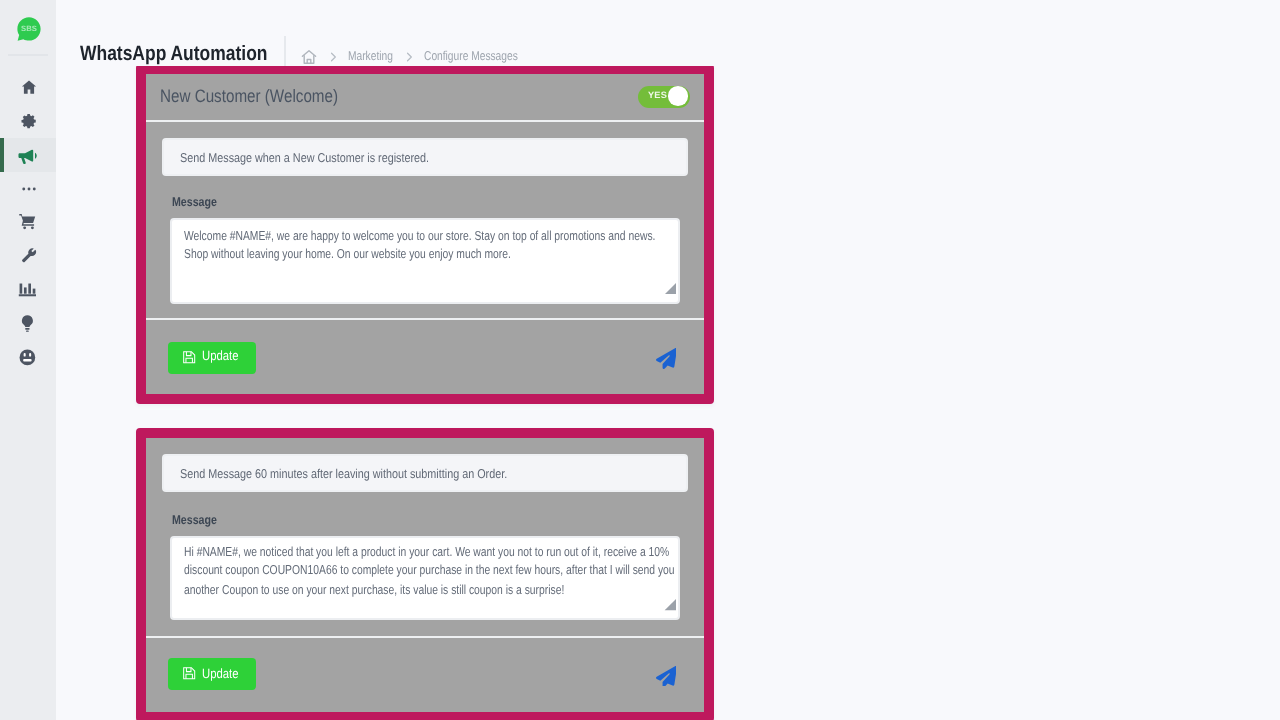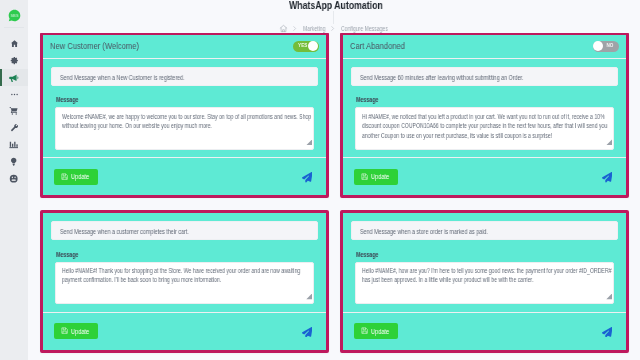--- a/index.html
+++ b/index.html
@@ -35,23 +35,22 @@
     background:#356b4d;
   }
   .side-item.active .si-ico { color:#1e8255; }
   #side-list { position:absolute; left:0; top:35.4px; width:28px; }
   .side-item.si-dots { height:16px; }
 
   
   #topbar {
     position:absolute; left:28px; top:0; right:10px; height:33px;
     background:#f8f9fc;
-    display:flex; align-items:center;
+    display:flex; align-items:flex-end;
     z-index:2;
-    flex-direction:column;
   }
   #app-title {
     margin-left:12px; width:93px; white-space:nowrap;
     font-size:10.4px; font-weight:bold; color:#1e242c;
     transform:scaleX(0.84) translateZ(0); transform-origin:left center; will-change:transform;
   }
   #bc-sep { width:1px; height:15px; background:#e6e9ed; margin-left:9px; }
   #breadcrumb { display:flex; align-items:center; margin-left:7px; }
   .bc-item { font-size:6.4px; color:#9ea5ae; transform:scaleX(0.80) translateZ(0); transform-origin:left center;
     display:inline-block; white-space:nowrap; will-change:transform; }
@@ -61,25 +60,26 @@
   .bc-home { color:#b0b6bd; display:flex; align-items:center; }
 
   
   #main {
     position:absolute; left:28px; top:28px; right:0; bottom:0;
     padding:4px 11px 0 12px;
   }
   #grid { display:flex; flex-wrap:wrap; gap:12px 11px; }
   .card {
     width:289px;
-    background:#5eead4;
-    border:3px solid #be185d;
+    background:#a3a3a3;
+    border:5px solid #be185d;
     border-radius:2px;
     box-shadow:0 1px 2px rgba(86,96,117,0.055);
     overflow:hidden;
+    margin-left:28px;
   }
   .card-head {
     height:23.5px; padding:0 7px;
     display:flex; align-items:center; justify-content:space-between;
     border-bottom:1px solid #eef0f2;
   }
   .card-title { font-size:9.0px; color:#4a5462; transform:scaleX(0.845) translateZ(0); transform-origin:left center;
     white-space:nowrap; will-change:transform; }
 
   
@@ -306,27 +306,20 @@
             <span class="narb">Update</span>
           </div>
           <div class="send-icon">
             <svg viewBox="0 0 512 512" width="10.5" height="10.5" fill="currentColor">
               <path d="M498.1 5.6c10.1 7 15.4 19.1 13.5 31.2l-64 416c-1.5 9.7-7.4 18.2-16 23s-18.9 5.4-28 1.6L284 427.7l-68.5 74.1c-8.9 9.7-22.9 12.9-35.2 8.1S160 493.2 160 480l0-83.6c0-4 1.5-7.8 4.2-10.8L331.8 202.8c5.8-6.3 5.6-16-.4-22s-15.7-6.4-22-.7L106 360.8 17.7 316.6C7.1 311.3 .3 300.7 0 288.9s5.9-22.8 16.1-28.7l448-256c10.7-6.1 23.9-5.5 34 1.4z"></path>
             </svg>
           </div>
         </div>
       </div>
       <div class="card">
-        <div class="card-head">
-          <div class="card-title">Cart Abandoned</div>
-          <div class="toggle off">
-            <span class="tg-label">NO</span>
-            <span class="knob"></span>
-          </div>
-        </div>
         <div class="card-body">
           <div class="desc">
             <span class="nar">Send Message 60 minutes after leaving without submitting an Order.</span>
           </div>
           <div class="msg-group">
             <div class="msg-label">
               <span class="nar">Message</span>
             </div>
             <div class="textarea">
               <span class="nar">Hi #NAME#, we noticed that you left a product in your cart. We want you not to run out of it, receive a 10% discount coupon COUPON10A66 to complete your purchase in the next few hours, after that I will send you another Coupon to use on your next purchase, its value is still coupon is a surprise!</span>

